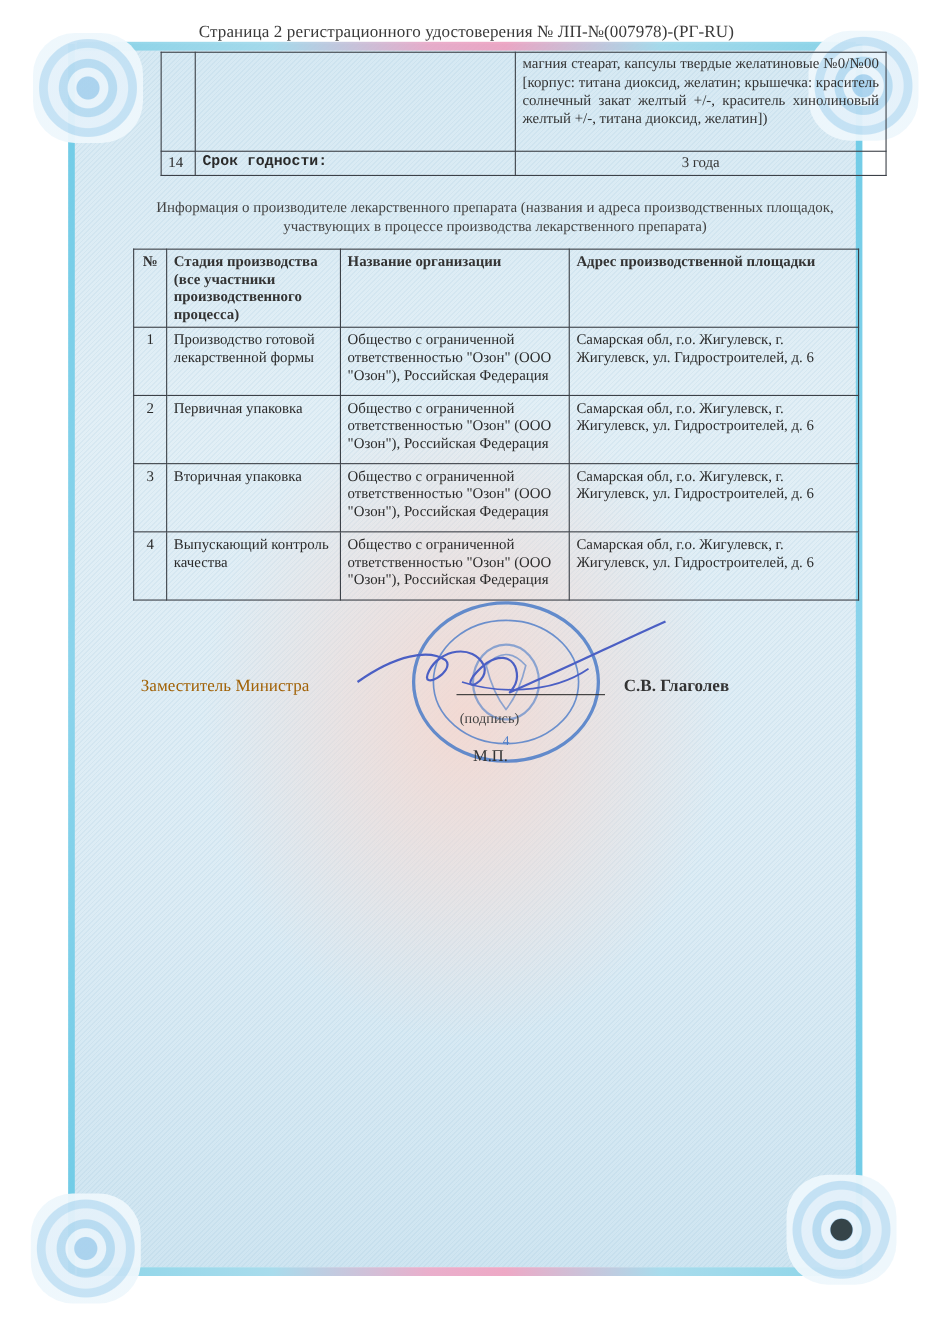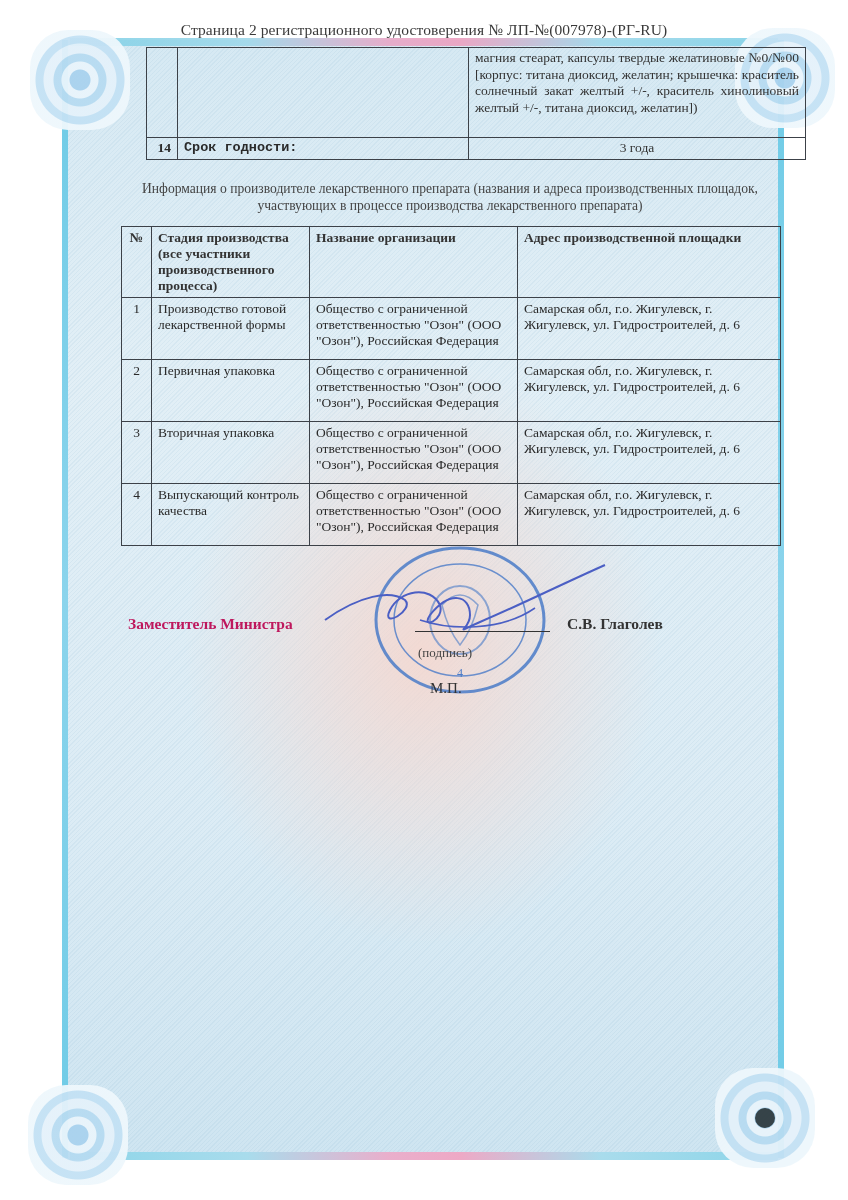--- a/index.html
+++ b/index.html
@@ -44,42 +44,42 @@
   .header-title {
     position: absolute; top: 21px; left: 0; width: 848px; text-align: center;
     font-size: 15.5px; color: #3a3a3a; letter-spacing: 0.1px;
   }
 
   table { border-collapse: collapse; position: absolute; }
   td, th { border: 1px solid #3c4148; vertical-align: top; }
 
   .t1 { left: 121px; top: 47px; width: 660px; font-size: 13.5px; margin-left: 25px; }
   .t1 td { padding: 2px 6px; }
-  .t1 .num { width: 18px; font-weight: bold; text-align: right; }
+  .t1 .num { width: 18px; font-weight: normal; text-align: left; }
   .t1 .lbl { width: 278px; font-weight: bold; font-family: Liberation Mono, monospace; }
   .t1 .val { text-align: justify; line-height: 16.5px; color: #333; }
   .t1 .center { text-align: center; }
 
   .info {
     position: absolute; top: 180px; left: 110px; width: 680px; text-align: center;
     font-size: 13.6px; line-height: 17px; color: #444;
   }
 
   .t2 { left: 121px; top: 226px; width: 660px; font-size: 13.5px; line-height: 16px; }
   .t2 td, .t2 th { padding: 3px 6px; text-align: left; font-weight: normal; }
   .t2 th { font-weight: bold; color: #333; }
   .t2 .c0 { width: 17px; text-align: center; }
   .t2 .c1 { width: 145px; margin-top: 45px; }
   .t2 .c2 { width: 195px; }
   .t2 .c3 { }
   .t2 .hdr-row { height: 60px; }
   .t2 .data-row { height: 62px; }
 
   .sig-title {
-    position: absolute; top: 615px; left: 128px; font-size: 15.5px; font-weight: bold; color: #be185d;
+    position: absolute; top: 615px; left: 128px; font-size: 15.5px; font-weight: normal; color: #a16207;
   }
   .sig-line {
     position: absolute; top: 631px; left: 415px; width: 135px; border-top: 1px solid #333;
   }
   .sig-name {
     position: absolute; top: 615px; left: 567px; font-size: 15.5px; font-weight: bold; color: #333;
   }
   .sig-caption {
     position: absolute; top: 645px; left: 418px; font-size: 13px; color: #444;
   }

